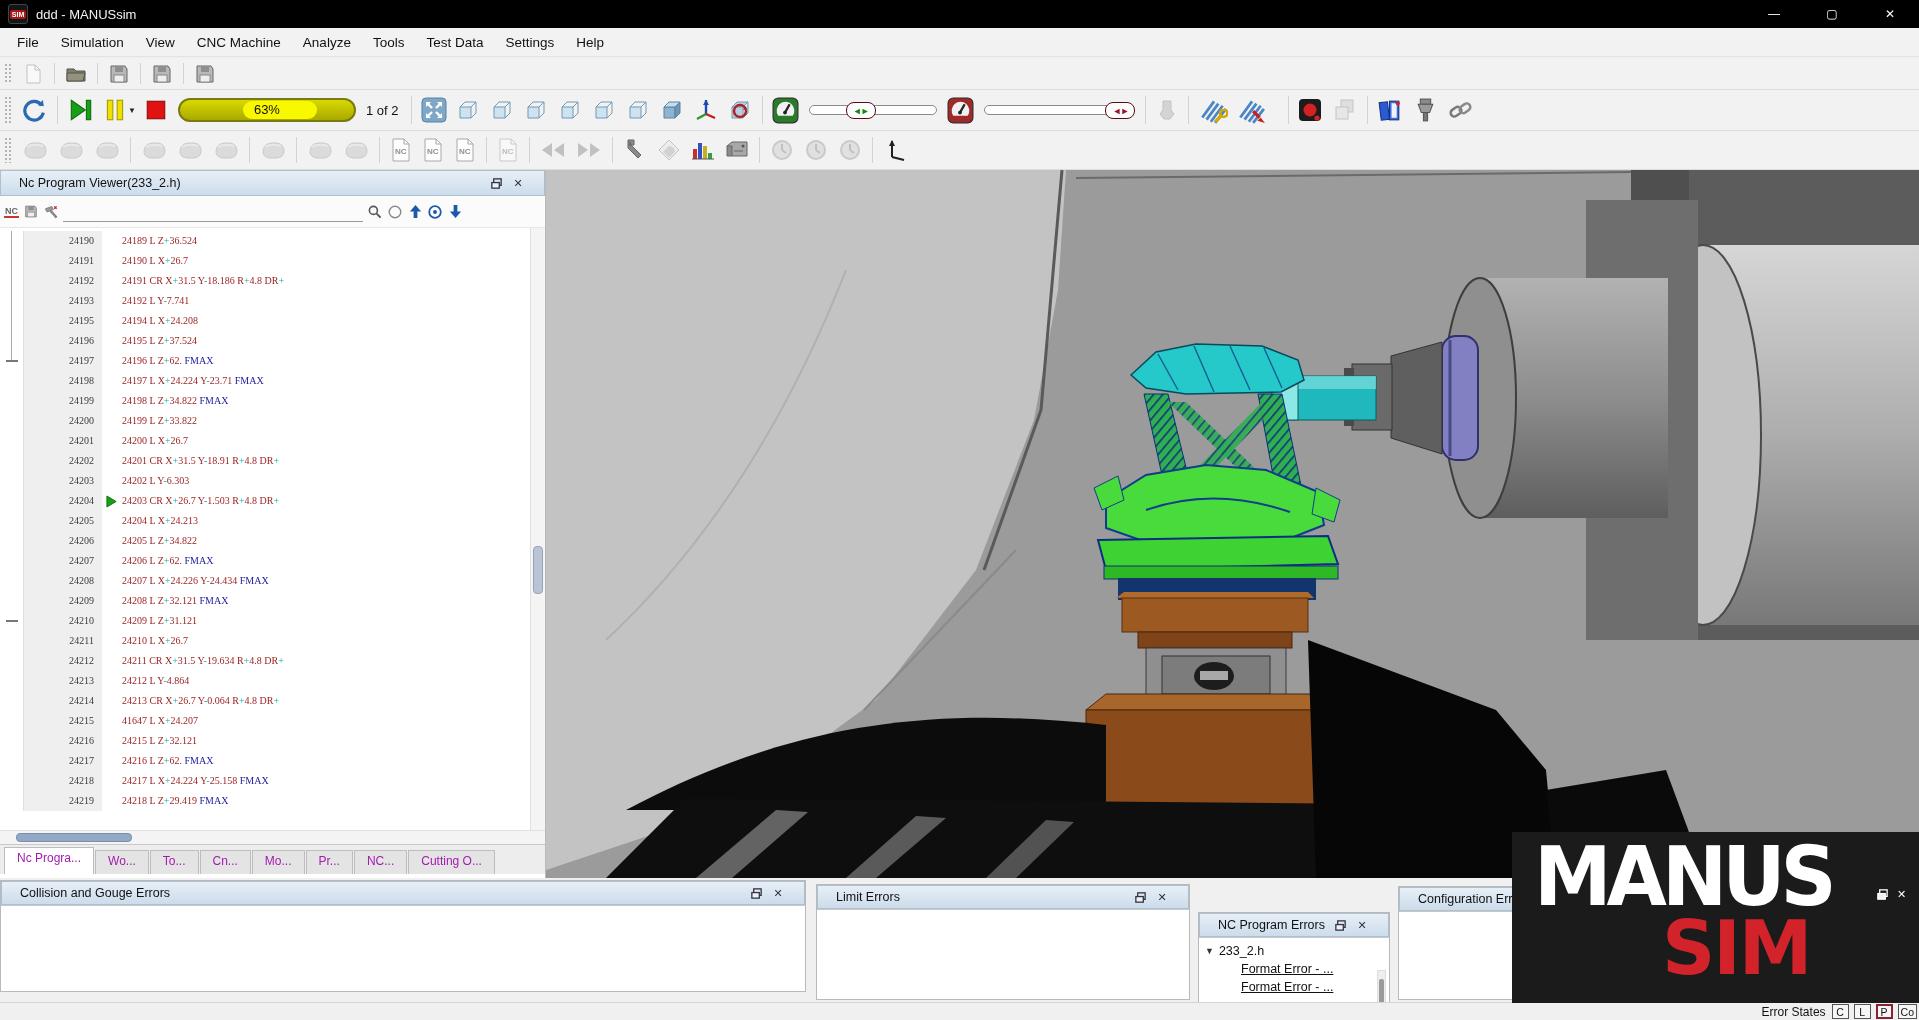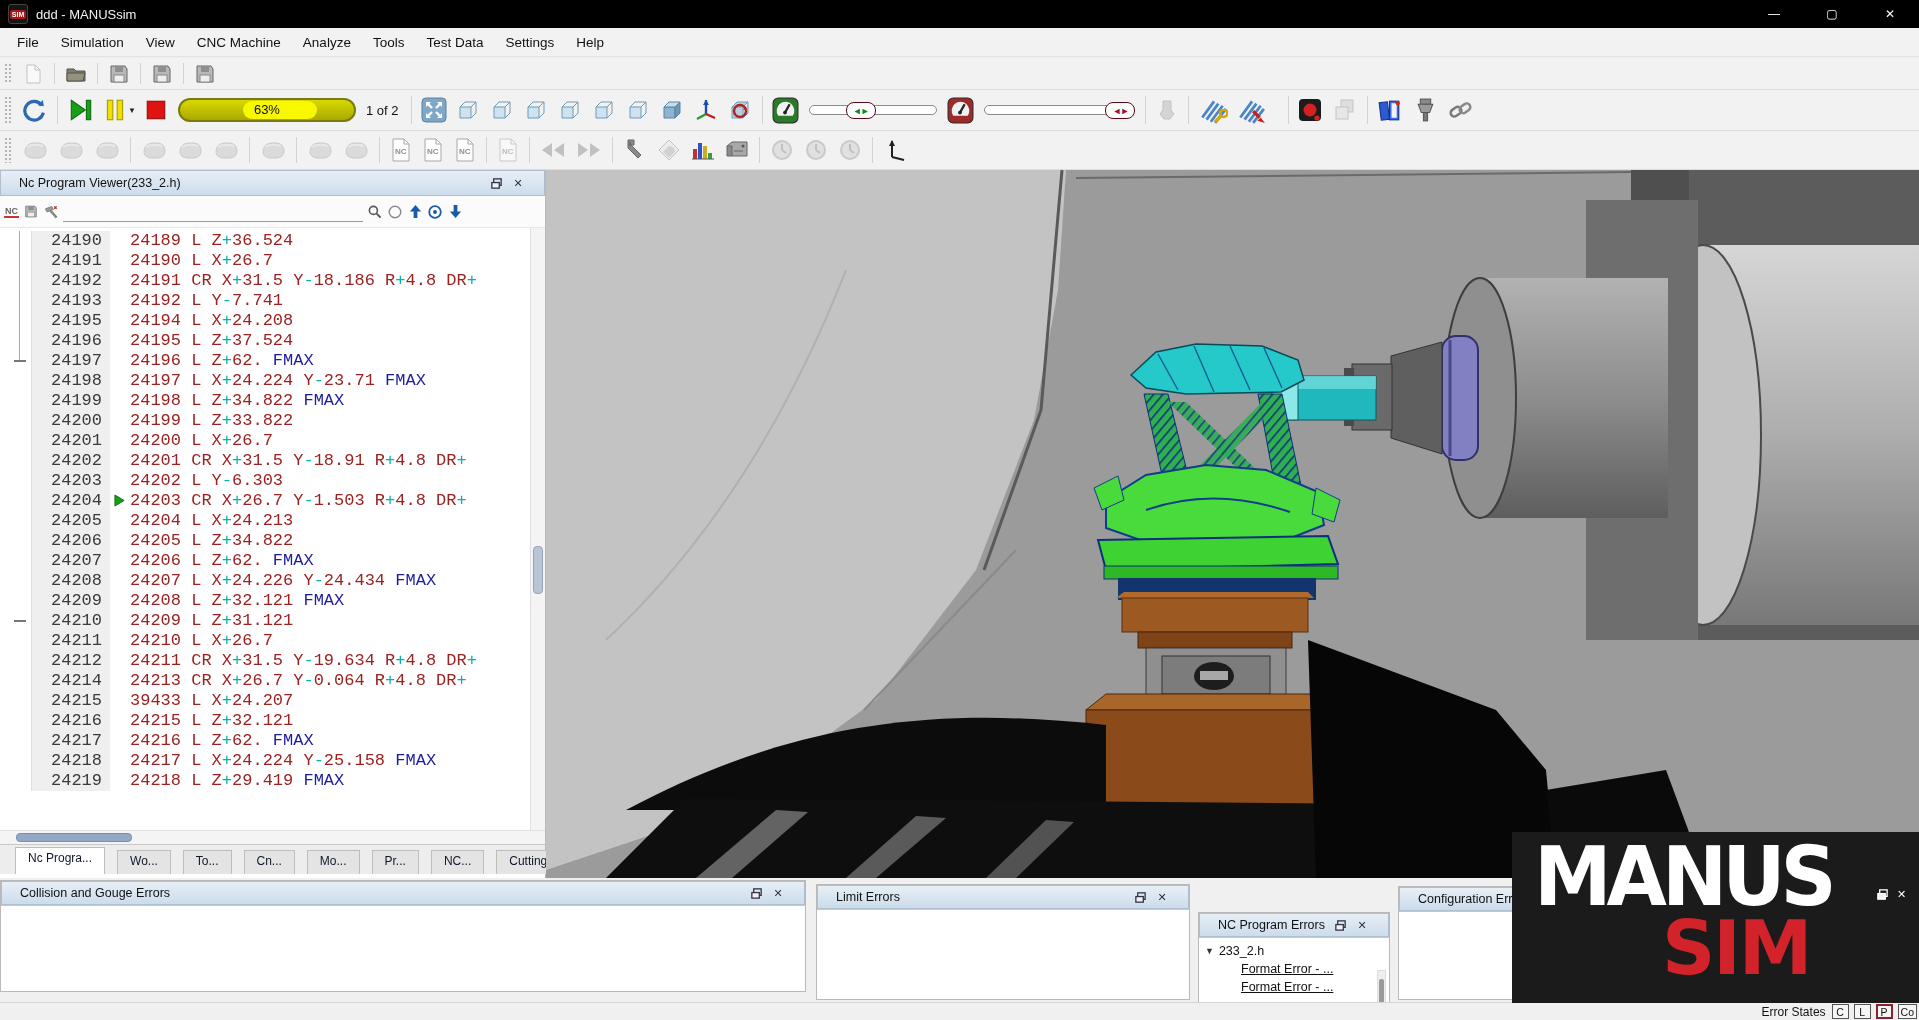--- a/index.html
+++ b/index.html
@@ -49,36 +49,36 @@
 
   
   .ncpanel{left:0;top:170px;width:546px;height:708px;background:#fff;border-right:1px solid #b9b9b9;}
   .ptitle{height:26px;background:linear-gradient(#e7eff7,#ccdceb);border:1px solid #aebfcf;display:flex;align-items:center;
           padding:0 18px;font-size:12.5px;color:#111;}
   .ptools{margin-left:auto;display:flex;gap:6px;align-items:center;}
   .pico{width:16px;height:14px;display:flex;align-items:center;justify-content:center;font-size:11px;color:#334;}
   .searchrow{height:32px;display:flex;align-items:center;padding:0 4px;background:#fbfbfb;border-bottom:1px solid #e7e7e7;gap:4px;}
   .nc-badge{font-size:9px;font-weight:bold;color:#666;border-bottom:2px solid #c33;padding:0 1px;}
   .searchinput{width:300px;height:20px;border:none;border-bottom:1px solid #9a9a9a;background:transparent;font-size:12px;outline:none;}
-  .codearea{position:relative;height:602px;overflow:hidden;font-family:Liberation Mono, monospace;font-size:17px;margin-left:8px;}
+  .codearea{position:relative;height:602px;overflow:hidden;font-family:Liberation Serif, serif;font-size:10px;}
   .code-row{display:flex;height:20px;line-height:20px;white-space:pre;}
   .gutter{width:24px;flex:none;border-right:1px solid #e0e0e0;position:relative;}
   .lnum{width:78px;flex:none;background:#efefef;color:#3a3a3a;text-align:right;padding-right:8px;}
   .marker{width:18px;flex:none;text-align:center;}
   .marker svg{vertical-align:middle;}
   .codetext{padding-left:2px;}
   .tk-m{color:#9c2222;} .tk-s{color:#00b2b2;} .tk-f{color:#1c1c9c;}
   .folddash{position:absolute;left:6px;width:12px;height:0;border-top:2px solid #777;}
   .foldline{position:absolute;left:11px;width:0;border-left:1px solid #aaa;}
   .vscroll{position:absolute;right:0;top:0;width:15px;height:602px;background:#f4f4f4;border-left:1px solid #e0e0e0;}
   .vthumb{position:absolute;left:2px;width:10px;border-radius:4px;background:#b9c4d4;border:1px solid #98a4b6;}
   .hscroll{height:14px;background:#f4f4f4;border-top:1px solid #e0e0e0;position:relative;}
   .hthumb{position:absolute;left:16px;top:2px;width:116px;height:9px;border-radius:4px;background:#93a8c4;border:1px solid #7890ac;}
   .tabsrow{height:30px;background:#ededed;display:flex;align-items:flex-end;padding-left:4px;border-top:1px solid #c9c9c9;}
-  .tab{height:24px;padding:3px 12px;font-size:12px;color:#0f172a;background:#e4e4e4;border:1px solid #bdbdbd;border-bottom:none;margin-right:1px;white-space:nowrap;margin-left:11px;}
+  .tab{height:24px;padding:3px 12px;font-size:12px;color:#a21caf;background:#e4e4e4;border:1px solid #bdbdbd;border-bottom:none;margin-right:1px;white-space:nowrap;}
   .tab.active{background:#fff;height:27px;font-size:12px;}
 
   
   .viewport{left:546px;top:170px;width:1373px;height:708px;background:#9b9b9b;}
 
   
   .bpanel{background:#f6f6f6;border:1px solid #b9b9b9;}
   .bpanel .ptitle{height:24px;}
   .bcontent{background:#fff;border-top:1px solid #c9c9c9;height:calc(100% - 24px);}
   .tree{font-size:12.5px;color:#111;padding:4px 2px;}
@@ -694,22 +694,23 @@
                 <use href="#i-playmark"></use>
               </svg></div><div class="codetext"><span class="tk-m">24203 CR X</span><span class="tk-s">+</span><span class="tk-m">26.7 Y</span><span class="tk-s">-</span><span class="tk-m">1.503 R</span><span class="tk-s">+</span><span class="tk-m">4.8 DR</span><span class="tk-s">+</span></div></div>
           <div class="code-row"><div class="gutter"></div><div class="lnum">24205</div><div class="marker"></div><div class="codetext"><span class="tk-m">24204 L X</span><span class="tk-s">+</span><span class="tk-m">24.213</span></div></div>
           <div class="code-row"><div class="gutter"></div><div class="lnum">24206</div><div class="marker"></div><div class="codetext"><span class="tk-m">24205 L Z</span><span class="tk-s">+</span><span class="tk-m">34.822</span></div></div>
           <div class="code-row"><div class="gutter"></div><div class="lnum">24207</div><div class="marker"></div><div class="codetext"><span class="tk-m">24206 L Z</span><span class="tk-s">+</span><span class="tk-m">62. </span><span class="tk-f">FMAX</span></div></div>
           <div class="code-row"><div class="gutter"></div><div class="lnum">24208</div><div class="marker"></div><div class="codetext"><span class="tk-m">24207 L X</span><span class="tk-s">+</span><span class="tk-m">24.226 Y</span><span class="tk-s">-</span><span class="tk-m">24.434 </span><span class="tk-f">FMAX</span></div></div>
           <div class="code-row"><div class="gutter"></div><div class="lnum">24209</div><div class="marker"></div><div class="codetext"><span class="tk-m">24208 L Z</span><span class="tk-s">+</span><span class="tk-m">32.121 </span><span class="tk-f">FMAX</span></div></div>
           <div class="code-row"><div class="gutter"></div><div class="lnum">24210</div><div class="marker"></div><div class="codetext"><span class="tk-m">24209 L Z</span><span class="tk-s">+</span><span class="tk-m">31.121</span></div></div>
           <div class="code-row"><div class="gutter"></div><div class="lnum">24211</div><div class="marker"></div><div class="codetext"><span class="tk-m">24210 L X</span><span class="tk-s">+</span><span class="tk-m">26.7</span></div></div>
           <div class="code-row"><div class="gutter"></div><div class="lnum">24212</div><div class="marker"></div><div class="codetext"><span class="tk-m">24211 CR X</span><span class="tk-s">+</span><span class="tk-m">31.5 Y</span><span class="tk-s">-</span><span class="tk-m">19.634 R</span><span class="tk-s">+</span><span class="tk-m">4.8 DR</span><span class="tk-s">+</span></div></div>
+          <div class="code-row"><div class="gutter"></div><div class="lnum">24213</div><div class="marker"></div><div class="codetext"><span class="tk-m">24212 L Y</span><span class="tk-s">-</span><span class="tk-m">4.864</span></div></div>
           <div class="code-row"><div class="gutter"></div><div class="lnum">24214</div><div class="marker"></div><div class="codetext"><span class="tk-m">24213 CR X</span><span class="tk-s">+</span><span class="tk-m">26.7 Y</span><span class="tk-s">-</span><span class="tk-m">0.064 R</span><span class="tk-s">+</span><span class="tk-m">4.8 DR</span><span class="tk-s">+</span></div></div>
-          <div class="code-row"><div class="gutter"></div><div class="lnum">24215</div><div class="marker"></div><div class="codetext"><span class="tk-m">39433 L X</span><span class="tk-s">+</span><span class="tk-m">24.207</span></div></div>
+          <div class="code-row"><div class="gutter"></div><div class="lnum">24215</div><div class="marker"></div><div class="codetext"><span class="tk-m">41647 L X</span><span class="tk-s">+</span><span class="tk-m">24.207</span></div></div>
           <div class="code-row"><div class="gutter"></div><div class="lnum">24216</div><div class="marker"></div><div class="codetext"><span class="tk-m">24215 L Z</span><span class="tk-s">+</span><span class="tk-m">32.121</span></div></div>
           <div class="code-row"><div class="gutter"></div><div class="lnum">24217</div><div class="marker"></div><div class="codetext"><span class="tk-m">24216 L Z</span><span class="tk-s">+</span><span class="tk-m">62. </span><span class="tk-f">FMAX</span></div></div>
           <div class="code-row"><div class="gutter"></div><div class="lnum">24218</div><div class="marker"></div><div class="codetext"><span class="tk-m">24217 L X</span><span class="tk-s">+</span><span class="tk-m">24.224 Y</span><span class="tk-s">-</span><span class="tk-m">25.158 </span><span class="tk-f">FMAX</span></div></div>
           <div class="code-row"><div class="gutter"></div><div class="lnum">24219</div><div class="marker"></div><div class="codetext"><span class="tk-m">24218 L Z</span><span class="tk-s">+</span><span class="tk-m">29.419 </span><span class="tk-f">FMAX</span></div></div>
         </div>
       <div class="foldline" style="top:3px;height:130px"></div>
       <div class="folddash" style="top:132px"></div>
       <div class="folddash" style="top:392px"></div>
       <div class="vscroll">
         <div class="vthumb" style="top:318px;height:48px"></div>

